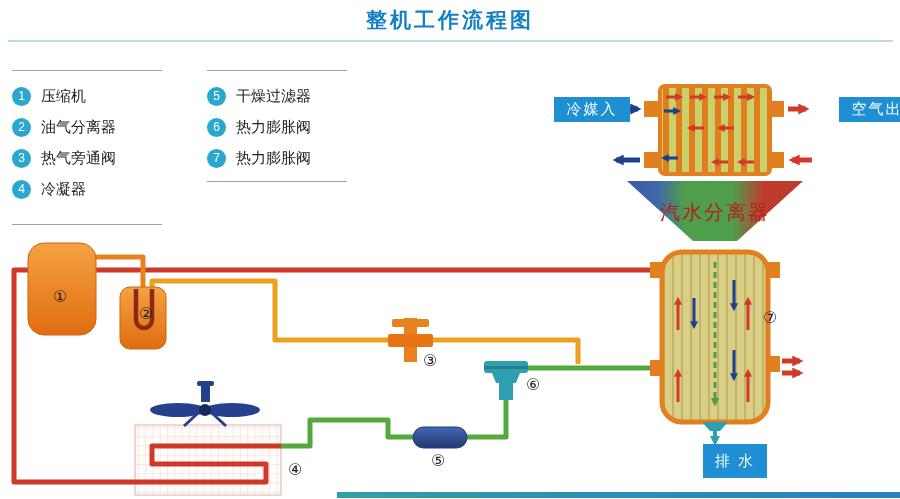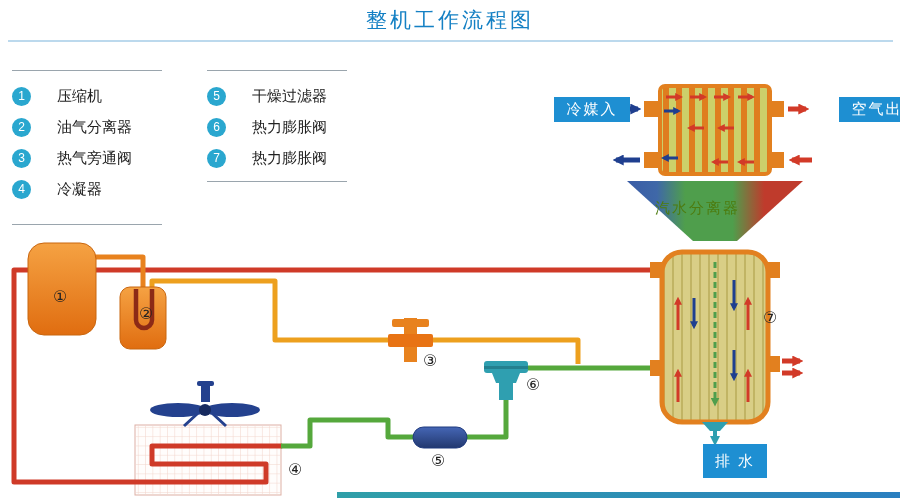--- a/index.html
+++ b/index.html
@@ -1,30 +1,30 @@
 <!DOCTYPE html>
 <html><head>
 <meta charset="utf-8">
 <style>
   html,body{margin:0;padding:0;background:#fff;}
   .stage{position:relative;width:900px;height:499px;background:#fff;overflow:hidden;
          font-family:"Liberation Sans","DejaVu Sans",sans-serif;}
   .stage svg.diagram{position:absolute;left:0;top:0;}
   .title{position:absolute;left:0;top:6px;width:100%;text-align:center;
-         font-size:21px;font-weight:normal;color:#1480c4;letter-spacing:3px;}
+         font-size:21px;font-weight:bold;color:#1480c4;letter-spacing:3px;}
   .divider{position:absolute;left:8px;top:40px;width:885px;height:2px;background:#bcd9ed;}
   .legend-row{position:absolute;display:flex;align-items:center;gap:10px;height:20px;}
   .badge{display:inline-block;width:19px;height:19px;border-radius:50%;background:#2aa7cf;
          color:#fff;font-size:12px;line-height:19px;text-align:center;flex:0 0 19px;}
-  .ltxt{font-size:15px;color:#222;white-space:nowrap;margin-left:16px;}
+  .ltxt{font-size:15px;color:#222;white-space:nowrap;}
   .lline{position:absolute;height:1px;background:#9aa5ad;}
   .bluebox{position:absolute;background:#1e8fd2;color:#fff;display:flex;align-items:center;
            justify-content:center;font-size:15px;letter-spacing:2px;margin-left:24px;}
-  .funnel-label{position:absolute;left:655px;top:199px;width:120px;
-                color:#4d7c0f;font-size:15px;letter-spacing:2px;}
+  .funnel-label{position:absolute;left:655px;top:199px;width:120px;text-align:center;
+                color:#b91c1c;font-size:20px;letter-spacing:2px;}
   .mk{position:absolute;font-size:16px;color:#222;}
   .bottombar{position:absolute;left:337px;top:492px;width:563px;height:6px;
              background:linear-gradient(90deg,#2f9fa8,#2a7fc0);}
 </style>
 </head>
 <body>
 
 <div class="stage">
 
   <svg class="diagram" width="900" height="499" viewBox="0 0 900 499">

